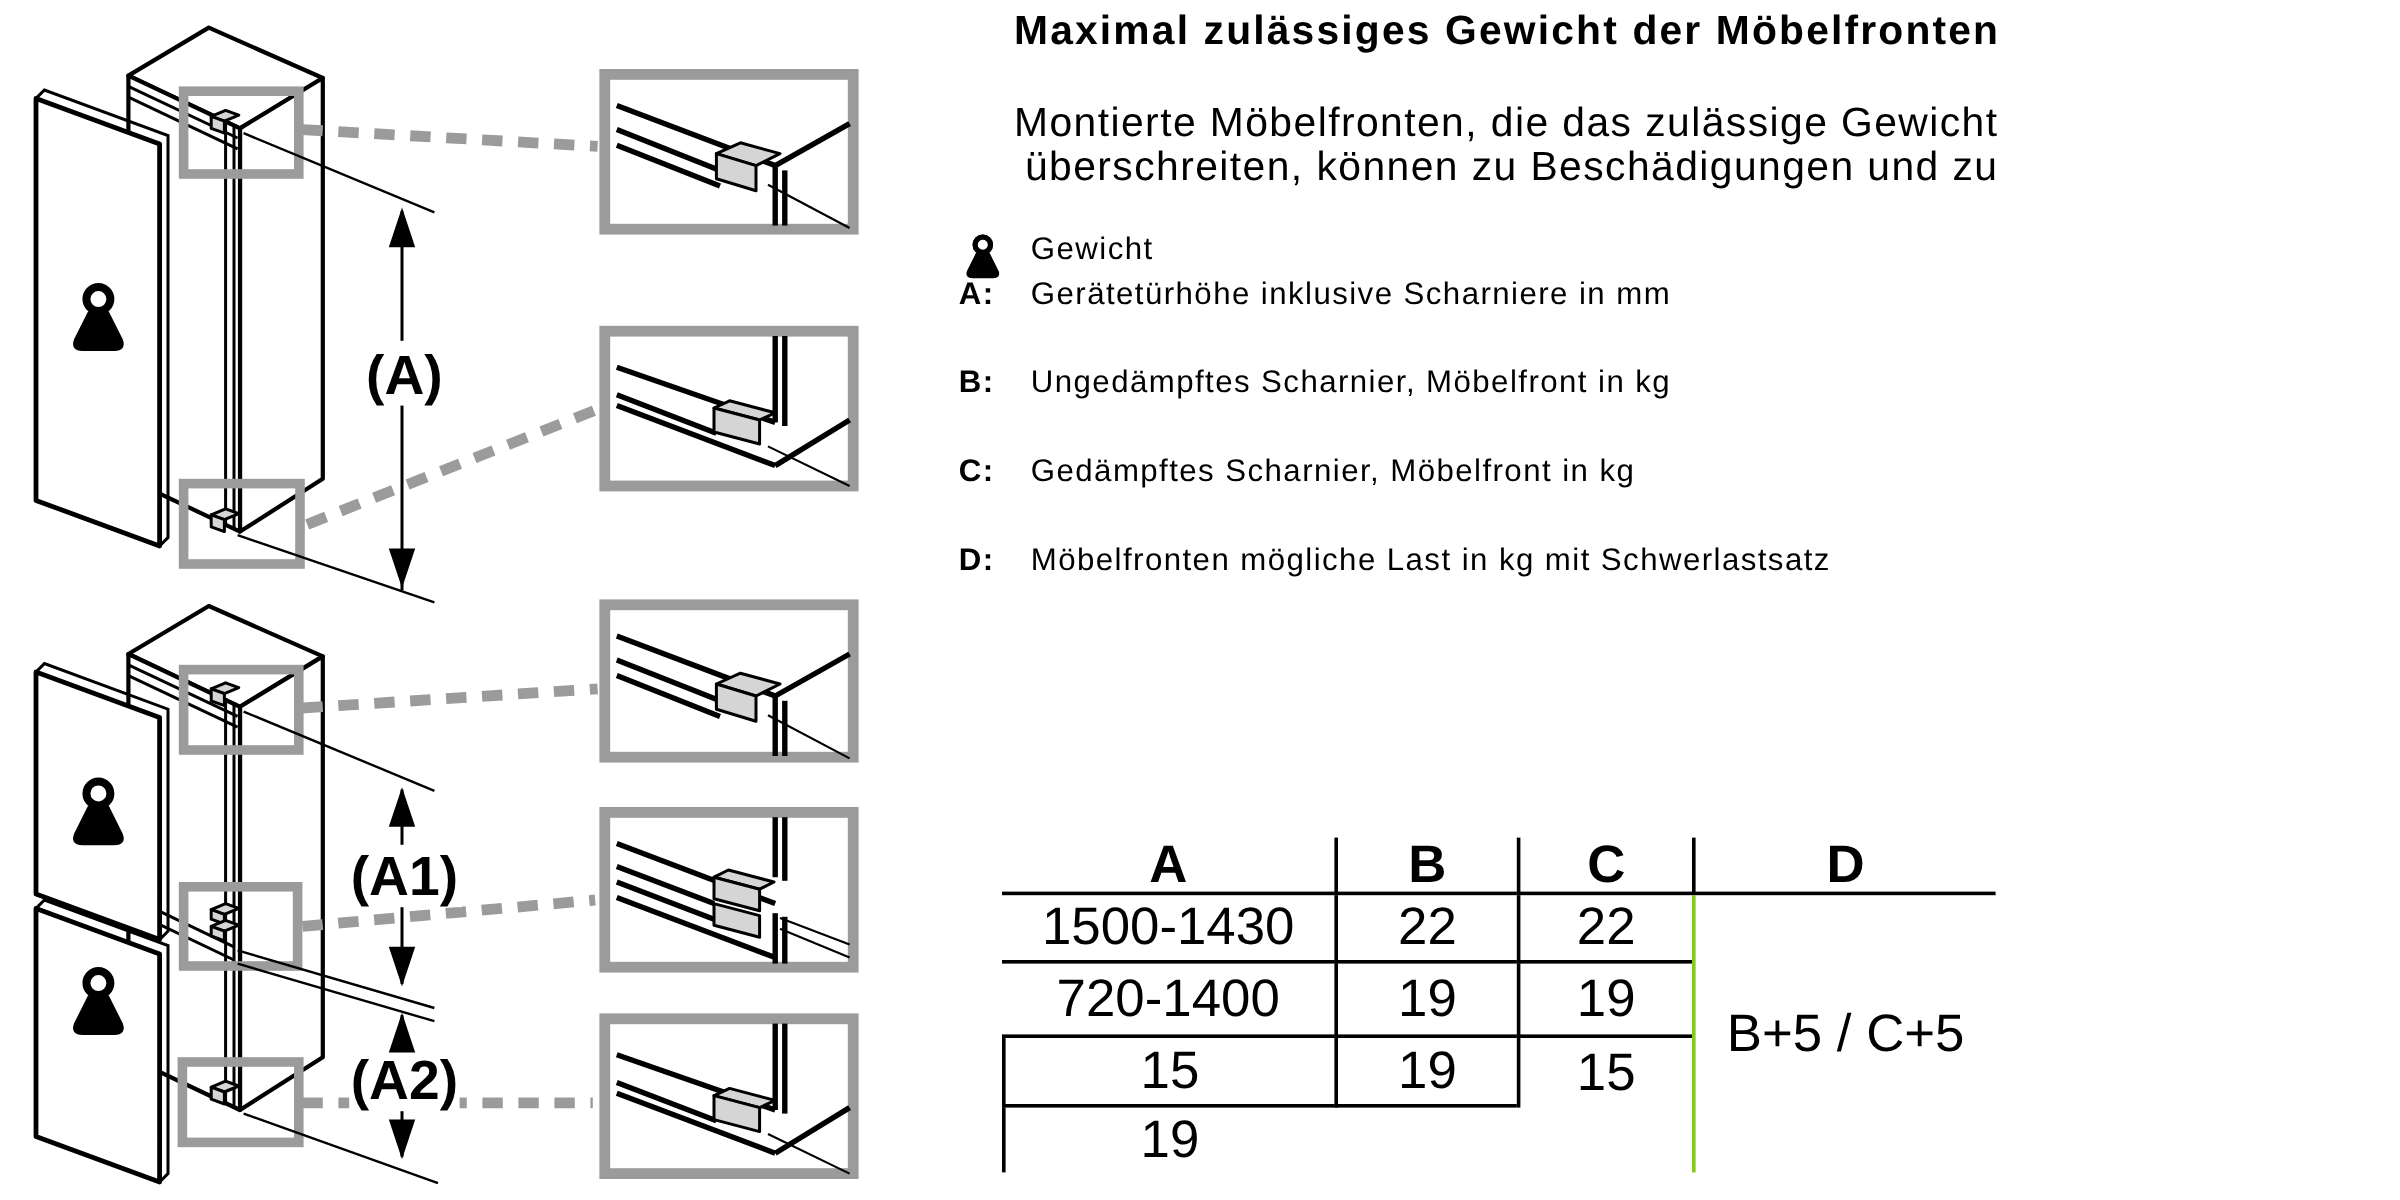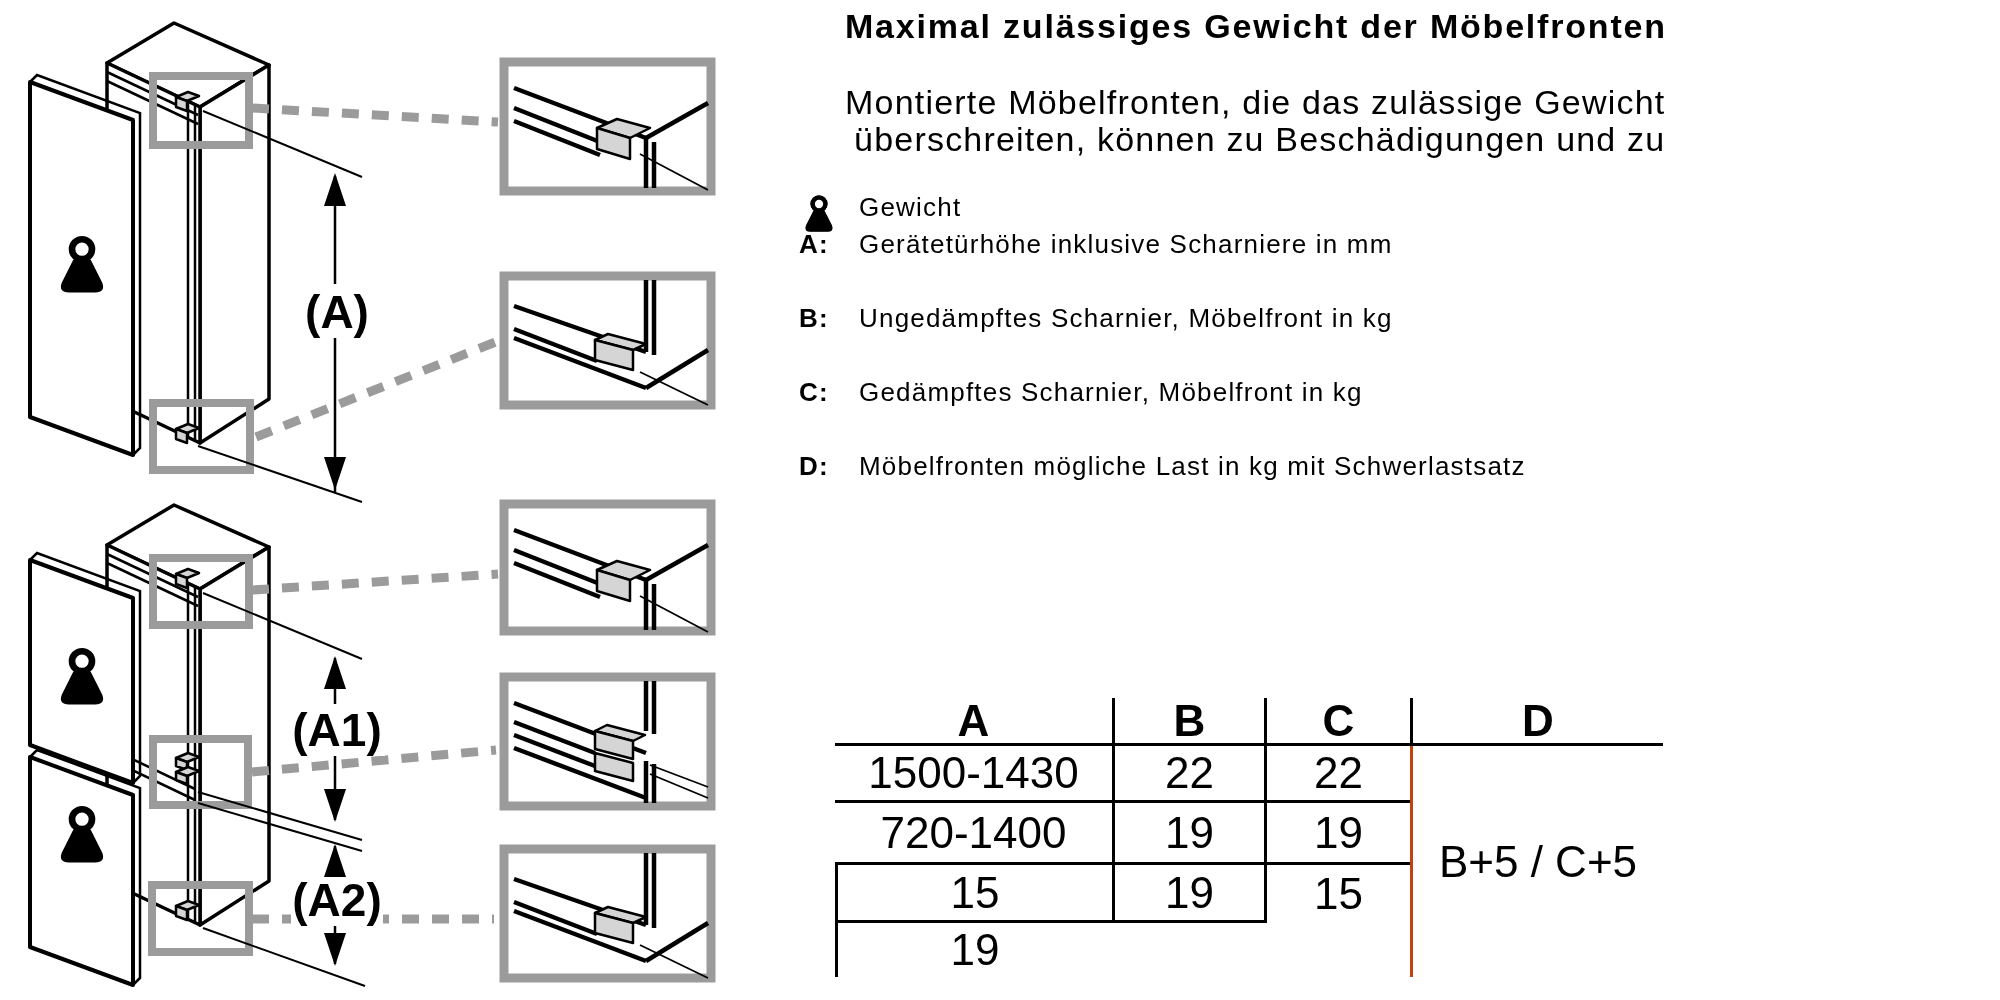--- a/index.html
+++ b/index.html
@@ -44,21 +44,21 @@
   .tbl{position:absolute;left:835px;top:698px;display:grid;
        grid-template-columns:277px 152px 146px 253px;
        grid-template-rows:48px 57px 62px 58px 54px;
        font-size:44px;}
   .tbl .cell{display:flex;align-items:center;justify-content:center;
              box-sizing:border-box;height:100%;}
   .tbl .bline{border-bottom:3px solid #000;}
   .tbl .lline{border-left:3px solid #000;}
   .tbl .bold{font-weight:bold;}
   .dcell{grid-column:4;grid-row:2 / 6;display:flex;align-items:center;
-         justify-content:center;box-sizing:border-box;border-left:3px solid #c2410c;}
+         justify-content:center;box-sizing:border-box;border-left:3px solid #84cc16;}
 </style>
 </head>
 <body>
 
 <div class="page">
 
   <svg id="diagram" width="780" height="1000" viewBox="0 0 780 1000">
     <defs>
       <g id="weight-glyph">
         <circle cx="0" cy="-24" r="10.5" fill="#fff" stroke="#000" stroke-width="7"></circle>

